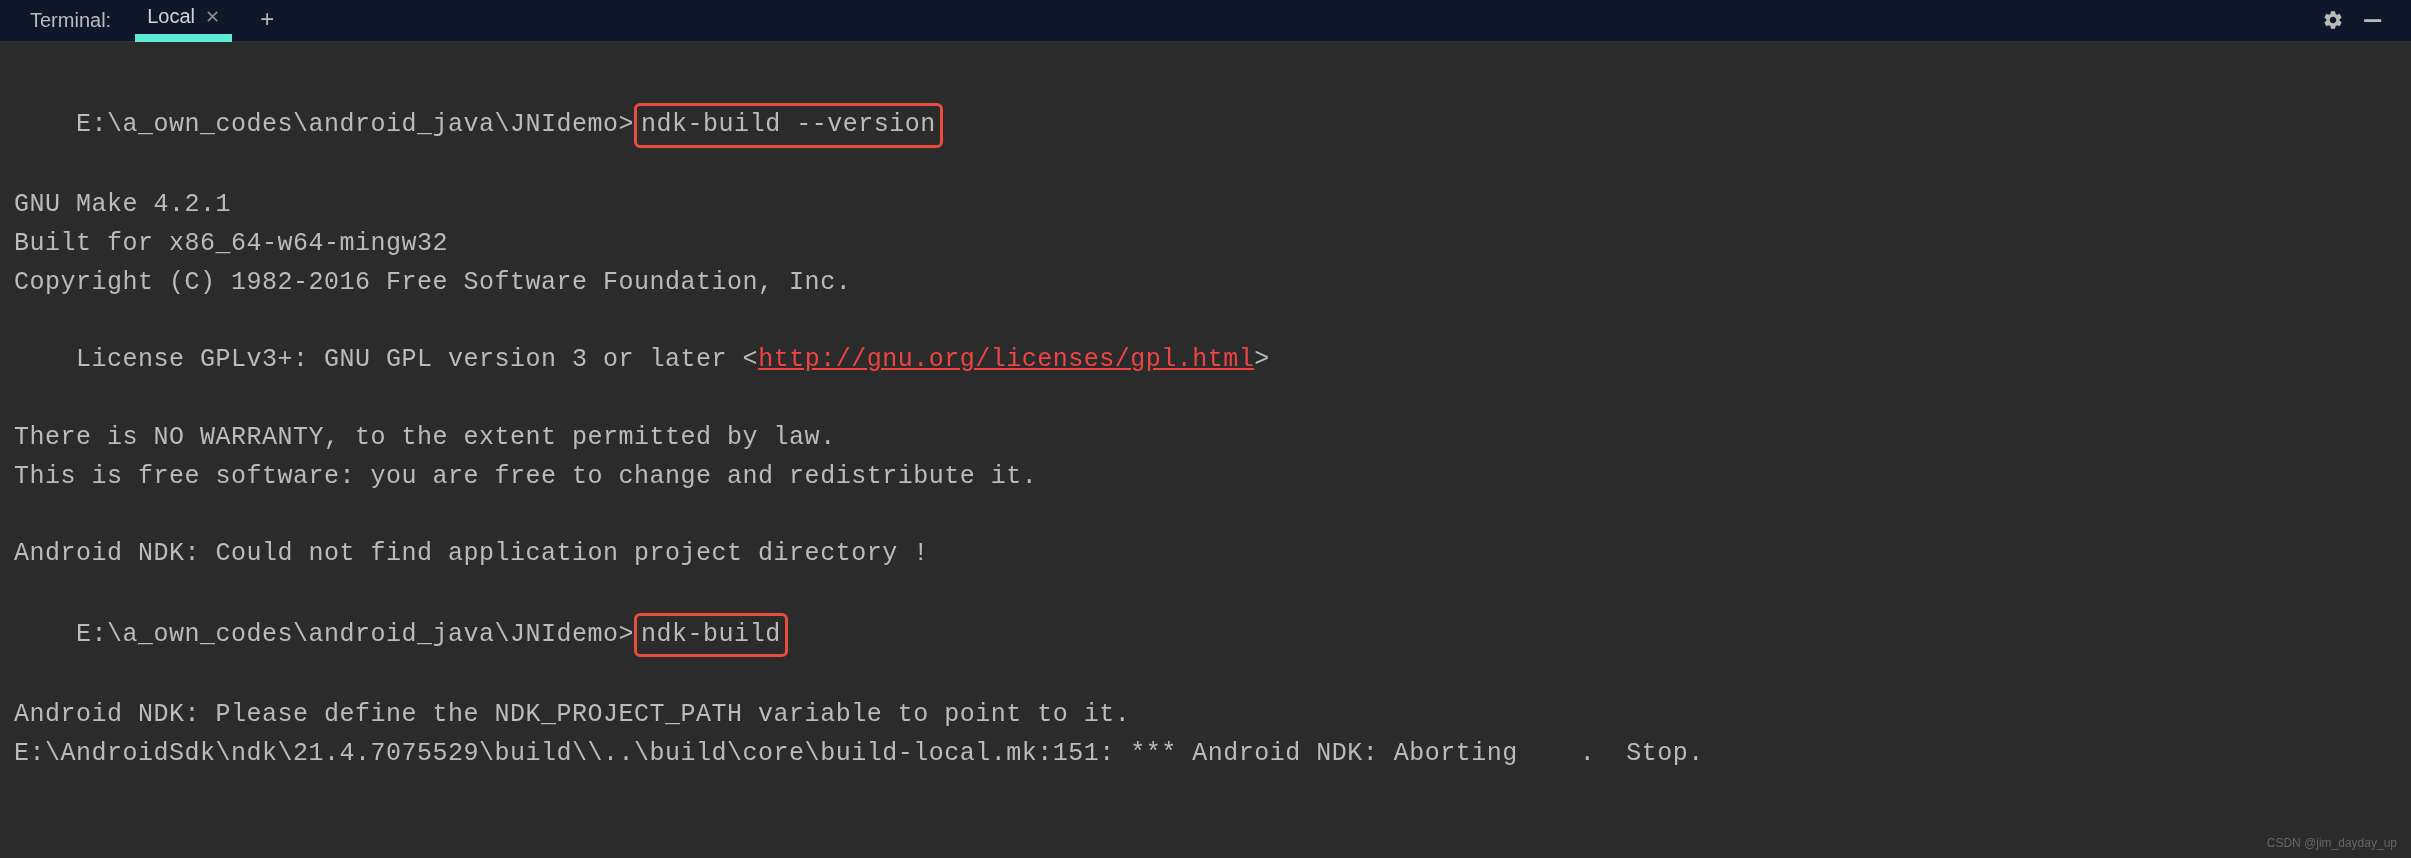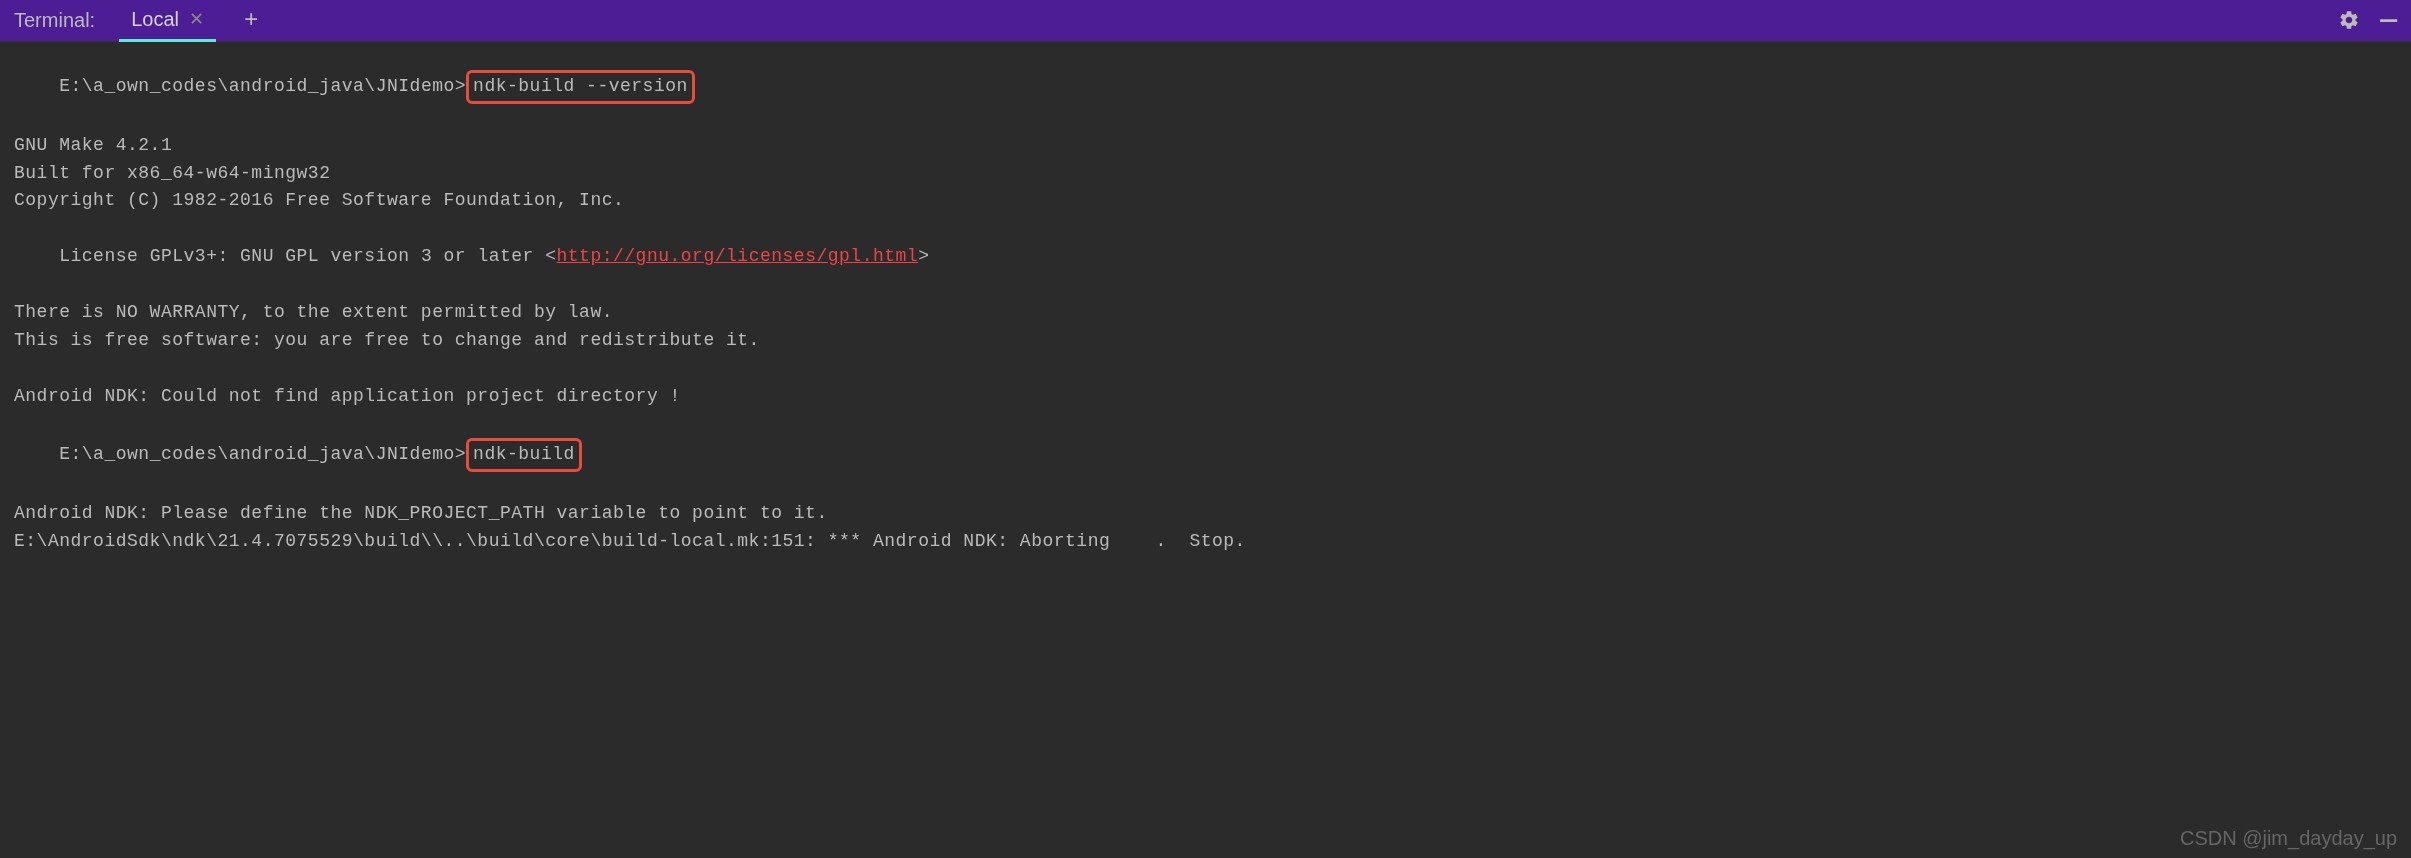--- a/index.html
+++ b/index.html
@@ -10,41 +10,41 @@
     body {
       background: #2b2b2b;
       font-family: 'Consolas', 'Courier New', monospace;
       color: #bbbbbb;
       width: 2411px;
       height: 858px;
       overflow: hidden;
       position: relative;
     }
     .header {
-      background: #4c1d95;
+      background: #0f172a;
       height: 42px;
       display: flex;
       align-items: center;
-      padding: 0 14px;
+      padding: 0 30px;
       border-bottom: 1px solid #323232;
     }
     .header-label {
       color: #bbbbbb;
       font-family: -apple-system, 'Segoe UI', sans-serif;
       font-size: 20px;
       margin-right: 24px;
     }
     .tab {
       display: flex;
       align-items: center;
       padding: 8px 12px;
       color: #d4d4d4;
       font-family: -apple-system, 'Segoe UI', sans-serif;
       font-size: 20px;
-      border-bottom: 3px solid #5eead4;
+      border-bottom: 8px solid #5eead4;
       height: 42px;
       cursor: pointer;
     }
     .tab-close {
       margin-left: 10px;
       color: #888;
       font-size: 18px;
       cursor: pointer;
     }
     .add-tab {
@@ -66,22 +66,22 @@
       cursor: pointer;
     }
     .minimize-icon {
       color: #bbbbbb;
       font-size: 28px;
       font-weight: bold;
       cursor: pointer;
       line-height: 1;
     }
     .terminal-content {
-      padding: 0 14px;
-      font-size: 18px;
+      padding: 22px 14px;
+      font-size: 25px;
       line-height: 1.55;
       letter-spacing: 0.5px;
     }
     .line {
       white-space: pre-wrap;
       word-break: break-all;
     }
     .prompt {
       color: #bbbbbb;
     }
@@ -93,21 +93,21 @@
     }
     .link {
       color: #ef4444;
       text-decoration: underline;
     }
     .watermark {
       position: absolute;
       bottom: 8px;
       right: 14px;
       color: #666;
-      font-size: 20px;
+      font-size: 12px;
       font-family: -apple-system, 'Segoe UI', sans-serif;
     }
     .empty-line {
       height: 1.55em;
     }
     svg {
       display: inline-block;
       vertical-align: middle;
     }
   </style>

